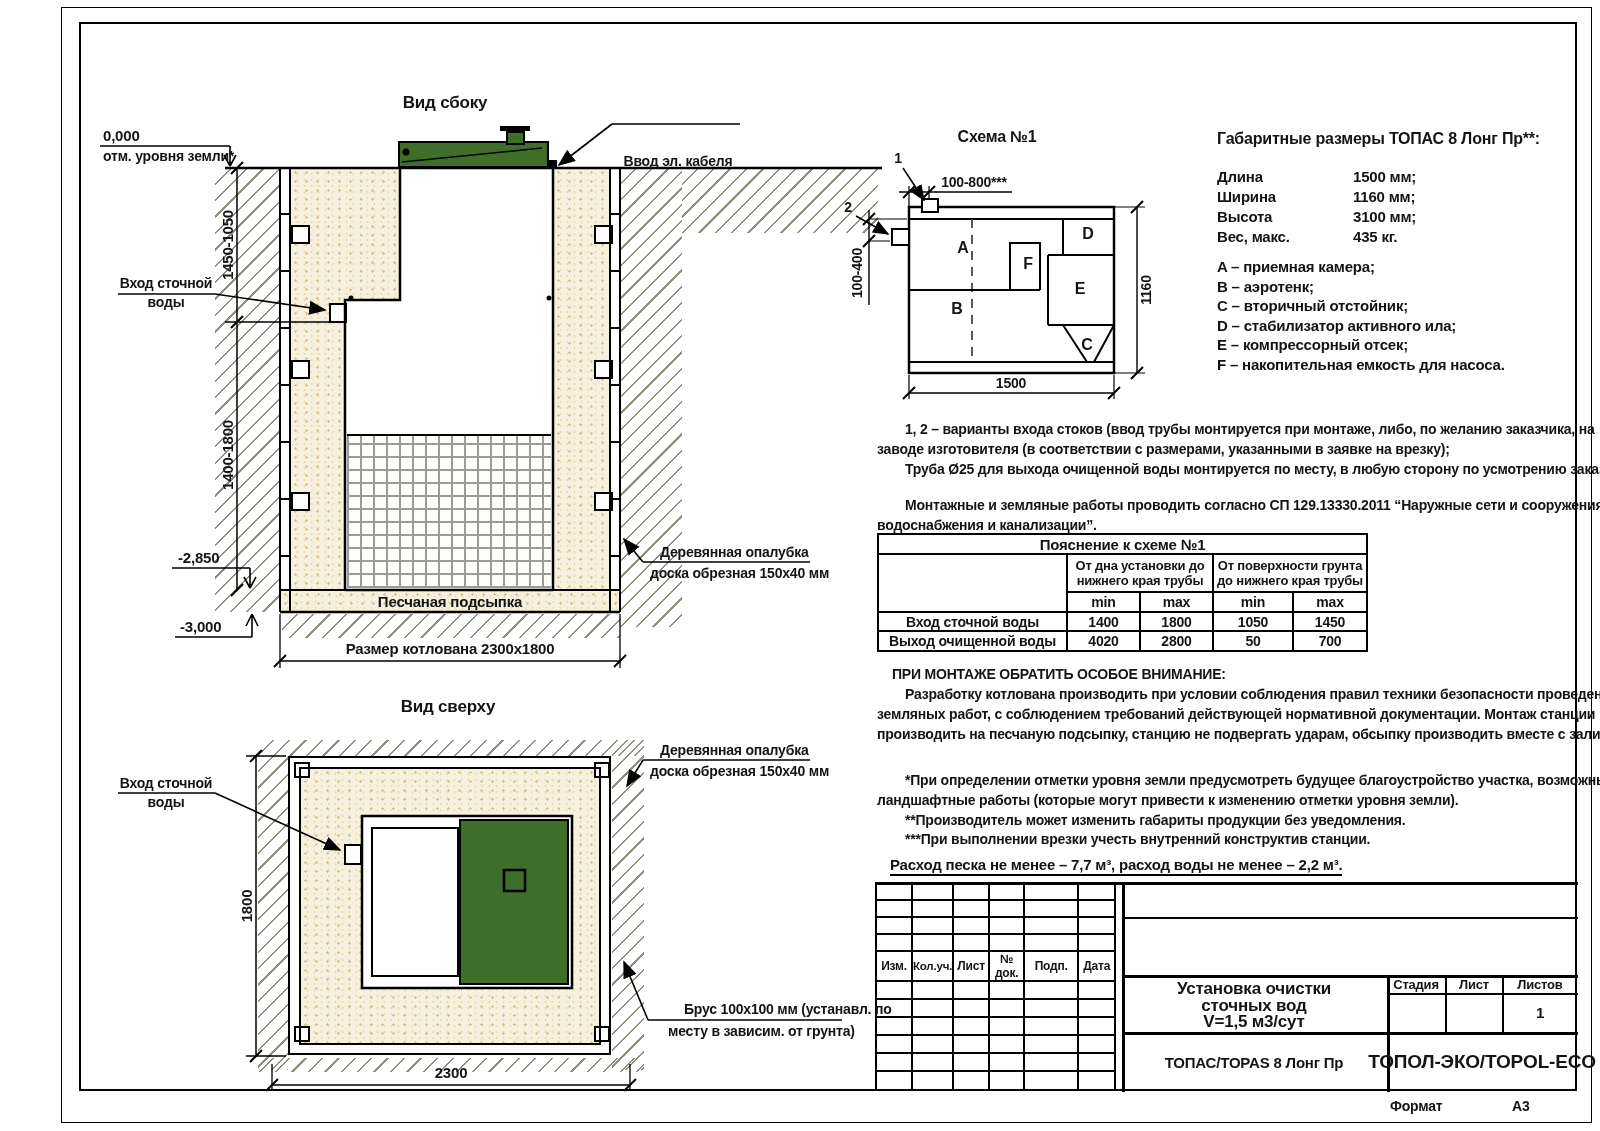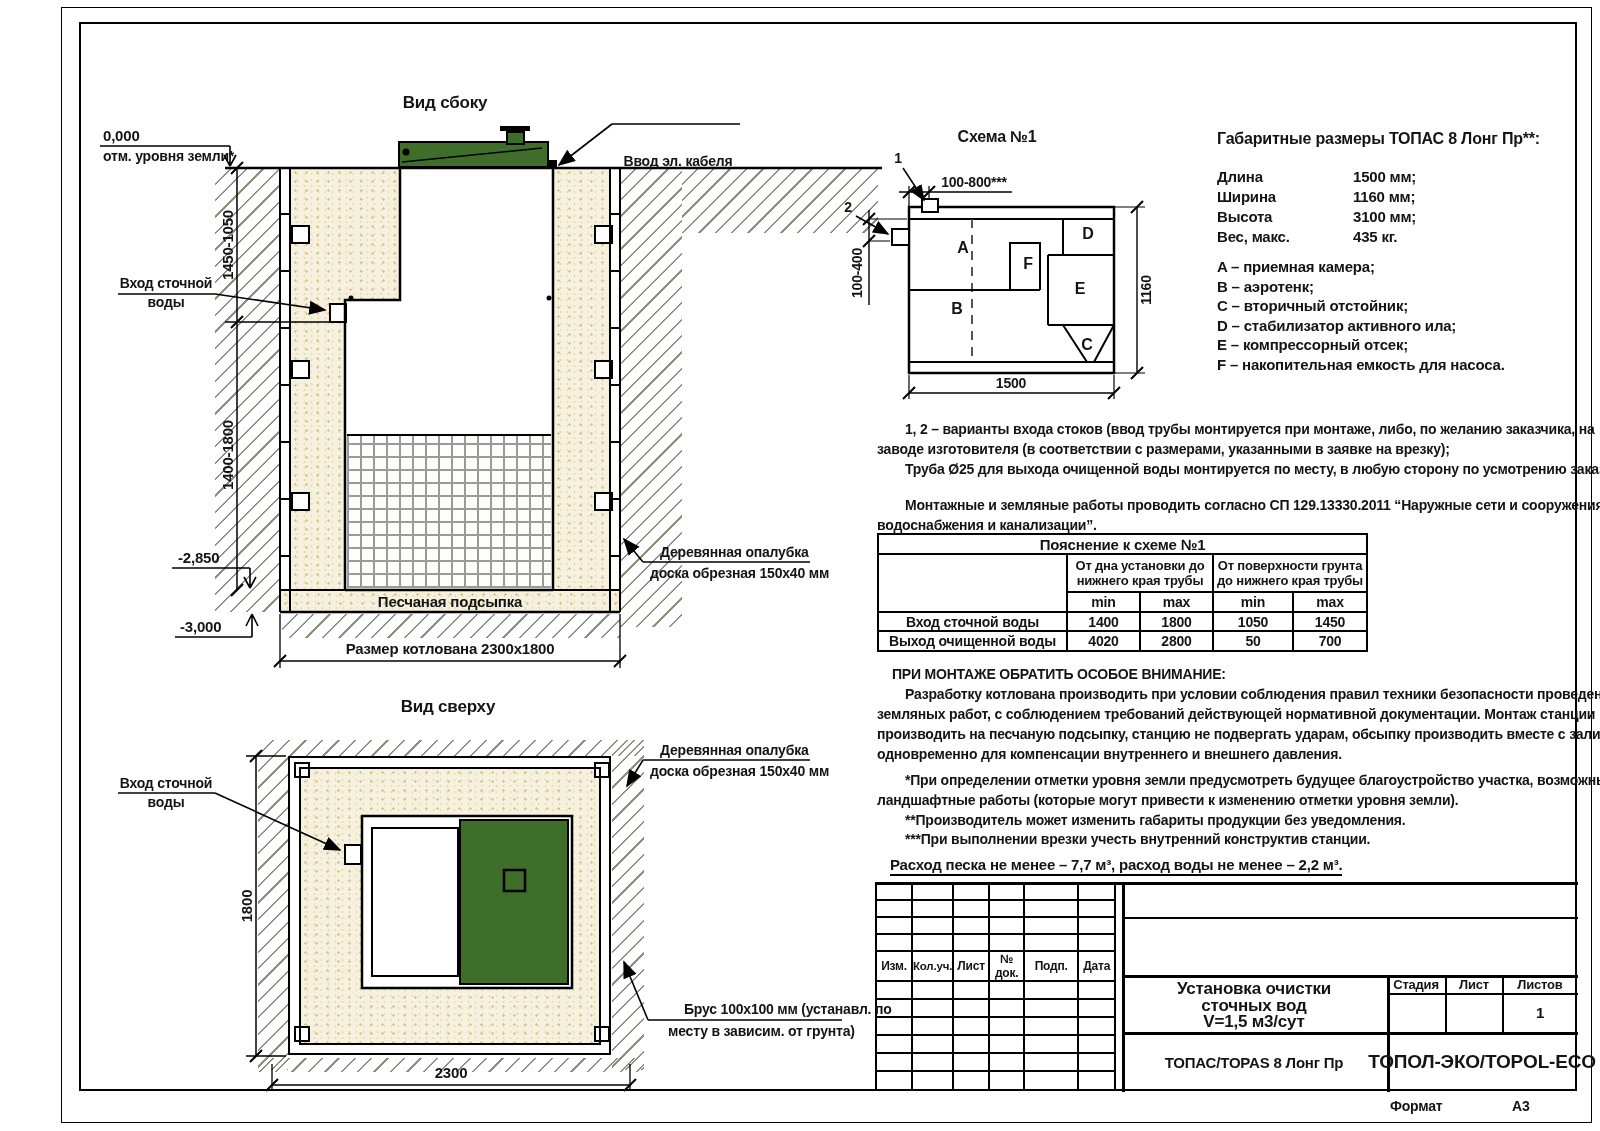--- a/index.html
+++ b/index.html
@@ -378,20 +378,19 @@
   <div class="txt s14" style="left:905px;top:421px;font-weight:600;">1, 2 – варианты входа  стоков (ввод трубы монтируется при монтаже, либо, по желанию заказчика, на</div>
   <div class="txt s14" style="left:877px;top:441px;font-weight:600;">заводе изготовителя (в соответствии с размерами, указанными в заявке на врезку);</div>
   <div class="txt s14" style="left:905px;top:461px;font-weight:600;">Труба Ø25 для выхода очищенной воды монтируется по месту, в любую сторону по усмотрению заказчика.</div>
   <div class="txt s14" style="left:905px;top:497px;font-weight:600;">Монтажные и земляные работы проводить согласно СП 129.13330.2011 “Наружные сети и сооружения</div>
   <div class="txt s14" style="left:877px;top:517px;font-weight:600;">водоснабжения и канализации”.</div>
 
   <div class="txt s14" style="left:892px;top:666px;">ПРИ МОНТАЖЕ ОБРАТИТЬ ОСОБОЕ ВНИМАНИЕ:</div>
   <div class="txt s14" style="left:905px;top:686px;font-weight:600;">Разработку котлована производить при условии соблюдения правил техники безопасности проведения</div>
   <div class="txt s14" style="left:877px;top:706px;font-weight:600;">земляных работ, с соблюдением требований действующей нормативной документации. Монтаж станции</div>
   <div class="txt s14" style="left:877px;top:726px;font-weight:600;">производить на песчаную подсыпку, станцию не подвергать ударам, обсыпку производить вместе с заливкой</div>
-  <div class="txt s14" style="left:877px;top:746px;font-weight:600;">одновременно для компенсации внутреннего и внешнего давления.</div>
   <div class="txt s14" style="left:905px;top:772px;font-weight:600;">*При определении отметки уровня земли предусмотреть будущее благоустройство участка, возможные</div>
   <div class="txt s14" style="left:905px;top:812px;font-weight:600;">**Производитель может изменить габариты продукции без уведомления.</div>
   <div class="txt s14" style="left:877px;top:792px;font-weight:600;">ландшафтные работы (которые могут привести к изменению отметки уровня земли).</div>
   <div class="txt s14" style="left:905px;top:831px;font-weight:600;">***При выполнении врезки учесть внутренний конструктив станции.</div>
   <div class="txt s15" style="left:890px;top:856px;"><span class="uline">Расход песка не менее – 7,7 м³, расход воды не менее – 2,2 м³.</span></div>
 
 </div>
 
 </body></html>

